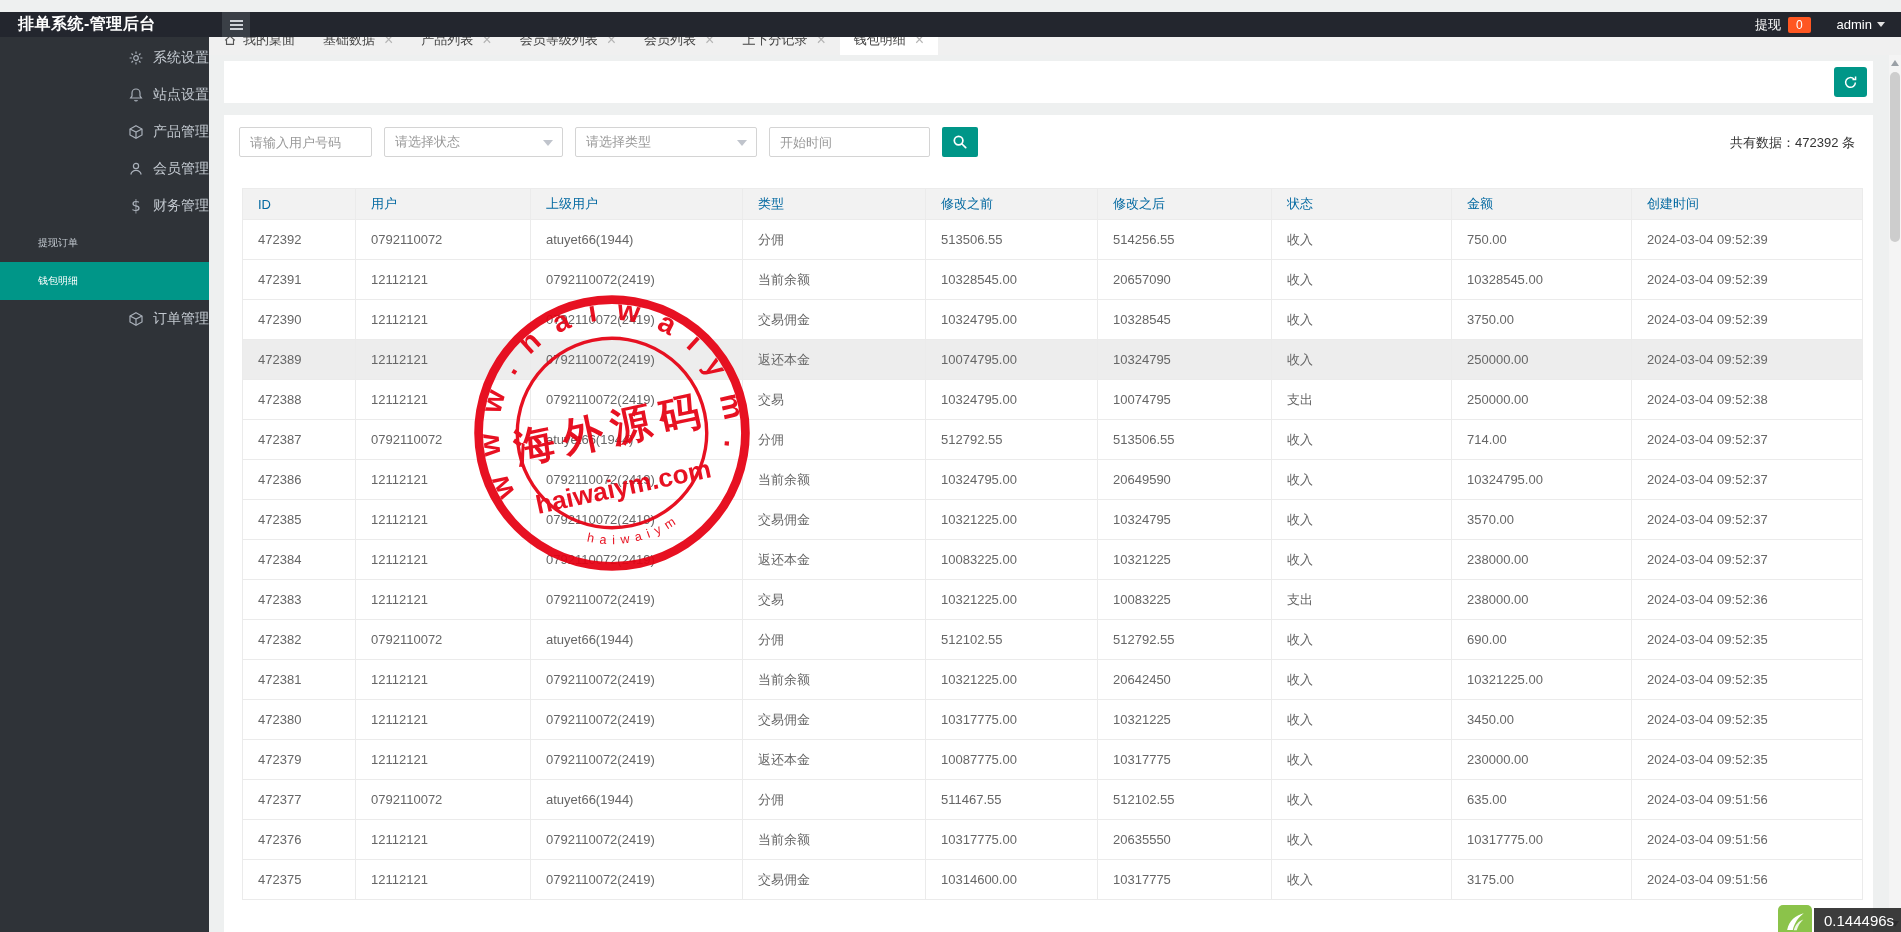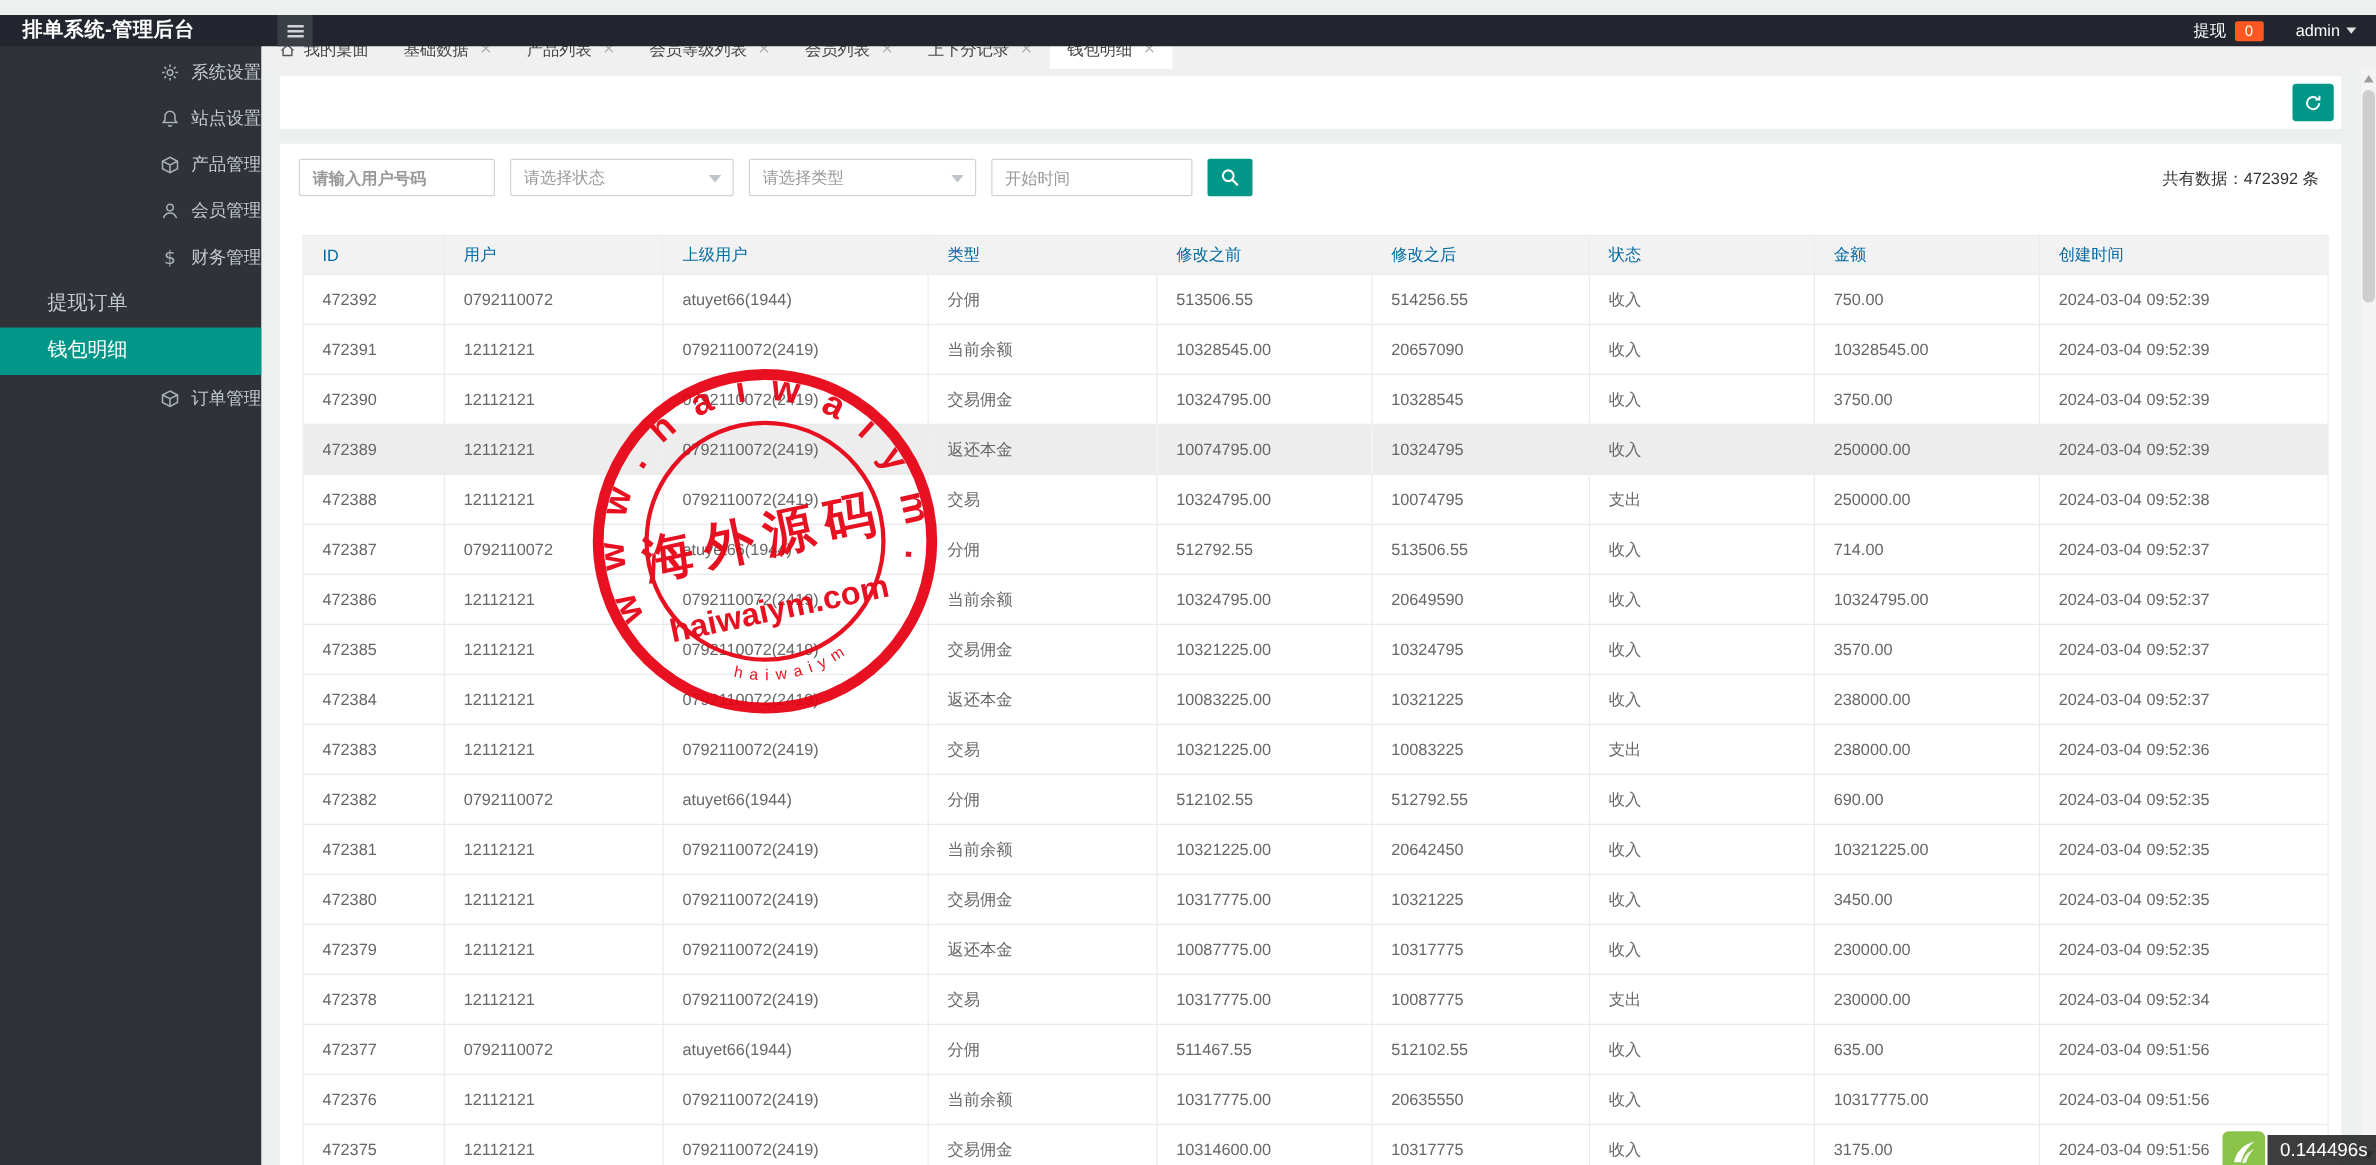--- a/index.html
+++ b/index.html
@@ -21,21 +21,21 @@
   
   .sidebar{position:absolute;top:25px;left:0;width:209px;bottom:0;background:var(--sidebar_bg,#2f3338);
            padding-top:14px;z-index:40;}
   .side-item{height:37px;display:flex;align-items:center;color:#c3c9d0;font-size:14px;cursor:pointer;position:relative;justify-content:flex-end;}
   .s-icon{width:18px;margin-left:14px;display:flex;align-items:center;justify-content:center;color:#a9b0b9;}
   .s-icon svg{width:16px;height:16px;display:block;}
   .dollar{font-size:15px;color:#a9b0b9;font-family:"DejaVu Sans",sans-serif;}
   .s-label{margin-left:8px;}
   .s-chev{position:absolute;right:13px;color:#8d939c;display:flex;}
   .s-chev svg{width:12px;height:12px;display:block;}
-  .side-sub{height:38px;line-height:38px;padding-left:38px;color:#c3c9d0;font-size:16px;cursor:pointer;}
+  .side-sub{height:38px;line-height:38px;padding-left:38px;color:#c3c9d0;font-size:10px;cursor:pointer;}
   .side-sub.on{background:var(--accent,#009688);color:#fff;}
   
   .tabbar{position:absolute;top:25px;left:209px;right:0;height:30px;background:#f0f0f0;
           display:flex;align-items:stretch;z-index:30;}
   .tab{display:flex;align-items:center;padding:0 14px;font-size:13px;color:#444;cursor:pointer;}
   .tab.on{background:#fff;}
   .t-icon{display:flex;margin-right:6px;color:#555;}
   .t-icon svg{width:14px;height:14px;display:block;}
   .t-close{color:#b3b3b3;font-size:16px;margin-left:9px;line-height:1;cursor:pointer;}
   
@@ -43,21 +43,21 @@
   .toolbar-card{margin:6px 28px 0 15px;height:42px;background:#fff;position:relative;}
   .btn-refresh{position:absolute;right:6px;top:6px;width:33px;height:30px;background:var(--accent,#009688);
                border:none;border-radius:3px;color:#fff;display:flex;align-items:center;justify-content:center;cursor:pointer;}
   .btn-refresh svg{width:15px;height:15px;display:block;}
   .main-card{margin:12px 28px 0 15px;background:#fff;height:calc(100% - 60px);position:relative;
              box-sizing:border-box;overflow:hidden;}
   .filters{display:flex;gap:12px;padding:12px 0 0 15px;align-items:center;}
   .f-input{height:30px;box-sizing:border-box;border:1px solid #d4d4d4;border-radius:2px;padding:0 10px;
            font-size:13px;color:#666;background:#fff;font-family:inherit;outline:none;}
   .f-input::placeholder{color:#999;}
-  .w1{width:157px;font-weight:bold;} .w4{width:161px;}
+  .w1{width:133px;} .w4{width:161px;}
   .f-select{height:30px;box-sizing:border-box;border:1px solid #d4d4d4;border-radius:2px;
             padding:0 26px 0 10px;font-size:13px;color:#999;background:#fff;display:flex;align-items:center;
             position:relative;cursor:pointer;}
   .w2{width:179px;} .w3{width:182px;}
   .sel-caret{position:absolute;right:9px;top:12px;width:0;height:0;border-left:5px solid transparent;
              border-right:5px solid transparent;border-top:6px solid #c0c4cc;}
   .btn-search{width:36px;height:30px;background:var(--accent,#009688);border:none;border-radius:2px;
               display:flex;align-items:center;justify-content:center;cursor:pointer;color:#fff;}
   .btn-search svg{width:16px;height:16px;display:block;}
   .total-count{position:absolute;top:19px;right:18px;font-size:13px;color:#333;}
@@ -439,31 +439,20 @@
             <td>12112121</td>
             <td>0792110072(2419)</td>
             <td>返还本金</td>
             <td>10087775.00</td>
             <td>10317775</td>
             <td>收入</td>
             <td>230000.00</td>
             <td>2024-03-04 09:52:35</td>
           </tr>
           <tr>
-            <td>472378</td>
-            <td>12112121</td>
-            <td>0792110072(2419)</td>
-            <td>交易</td>
-            <td>10317775.00</td>
-            <td>10087775</td>
-            <td>支出</td>
-            <td>230000.00</td>
-            <td>2024-03-04 09:52:34</td>
-          </tr>
-          <tr>
             <td>472377</td>
             <td>0792110072</td>
             <td>atuyet66(1944)</td>
             <td>分佣</td>
             <td>511467.55</td>
             <td>512102.55</td>
             <td>收入</td>
             <td>635.00</td>
             <td>2024-03-04 09:51:56</td>
           </tr>

